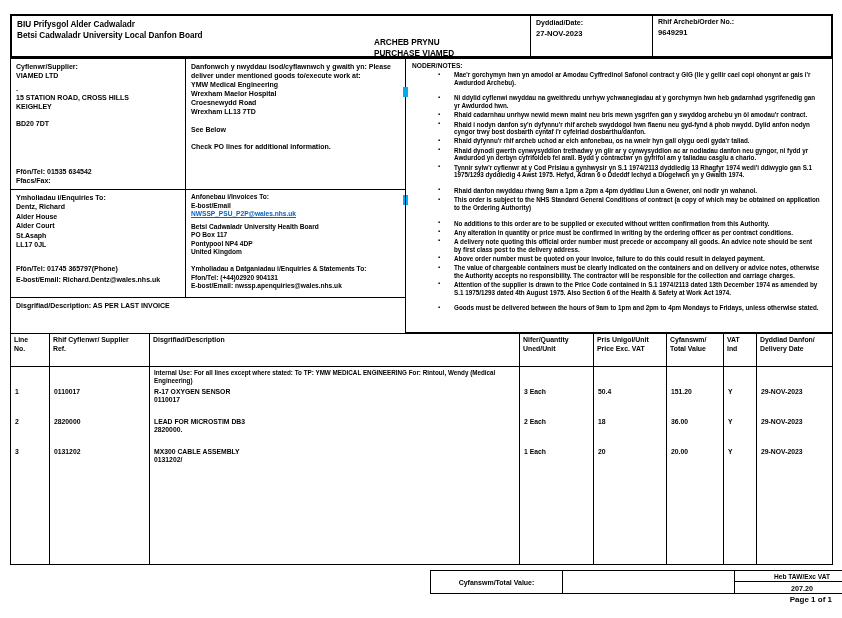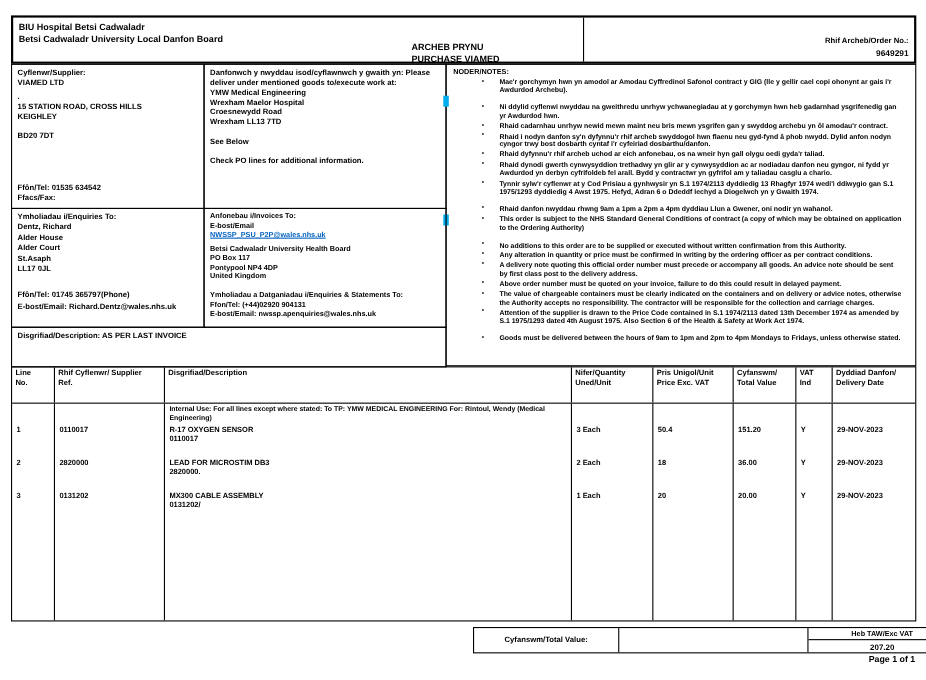--- a/index.html
+++ b/index.html
@@ -10,21 +10,21 @@
     overflow:hidden;
   }
   .abs { position:absolute; }
   .box { border:1.5px solid #000; }
 
   
   .header-box { left:10px; top:14px; width:823px; height:44px; border:2px solid #000; display:flex; }
   .h-org   { width:358px; padding:3px 5px; font-size:8.2px; line-height:1.35; }
   .h-title { width:160px; padding:21px 4px; font-size:8.2px; line-height:1.35; }
   .h-date  { width:122px; border-left:1.5px solid #000; padding:3px 5px; font-size:7px; }
-  .h-order { flex:1;      border-left:1.5px solid #000; padding:18px 5px; font-size:7px;text-align:right; }
+  .h-order { flex:1;      border-left:1.5px solid #000; padding:2px 5px; font-size:7px; }
   .h-date .val, .h-order .val { font-size:7.6px; margin-top:3px; }
 
   
   .supplier-box { left:10px;  top:58px; width:176px; height:132px; padding:3px 5px; font-size:7px; line-height:1.3; }
   .deliver-box  { left:185px; top:58px; width:221px; height:132px; padding:3px 5px; font-size:7px; line-height:1.3; }
   .notes-box    { left:405px; top:58px; width:428px; height:275px; padding:3px 6px; font-size:6.3px; }
   .enquiries-box{ left:10px;  top:189px; width:176px; height:109px; padding:3px 5px; font-size:7px; line-height:1.35; }
   .invoices-box { left:185px; top:189px; width:221px; height:109px; padding:3px 5px; font-size:6.6px; line-height:1.3; }
   .desc-row     { left:10px;  top:297px; width:396px; height:37px; padding:4px 5px; font-size:7px; }
 
@@ -68,26 +68,30 @@
 
   .page-footer { right:10px; top:595px; font-size:8px; }
 </style>
 </head>
 <body>
 
 <div class="page">
 
   <div class="abs header-box">
     <div class="h-org">
-      <div>BIU Hospital Betsi Cadwaladr</div>
+      <div>BIU Prifysgol Alder Cadwaladr</div>
       <div>Betsi Cadwaladr University Local Danfon Board</div>
     </div>
     <div class="h-title">
       <div>ARCHEB PRYNU</div>
       <div>PURCHASE VIAMED</div>
+    </div>
+    <div class="h-date">
+      <div class="lbl">Dyddiad/Date:</div>
+      <div class="val">27-NOV-2023</div>
     </div>
     <div class="h-order">
       <div class="lbl">Rhif Archeb/Order No.:</div>
       <div class="val">9649291</div>
     </div>
   </div>
 
   <div class="abs box supplier-box">
     <div>Cyflenwr/Supplier:</div>
     <div>VIAMED LTD</div>

